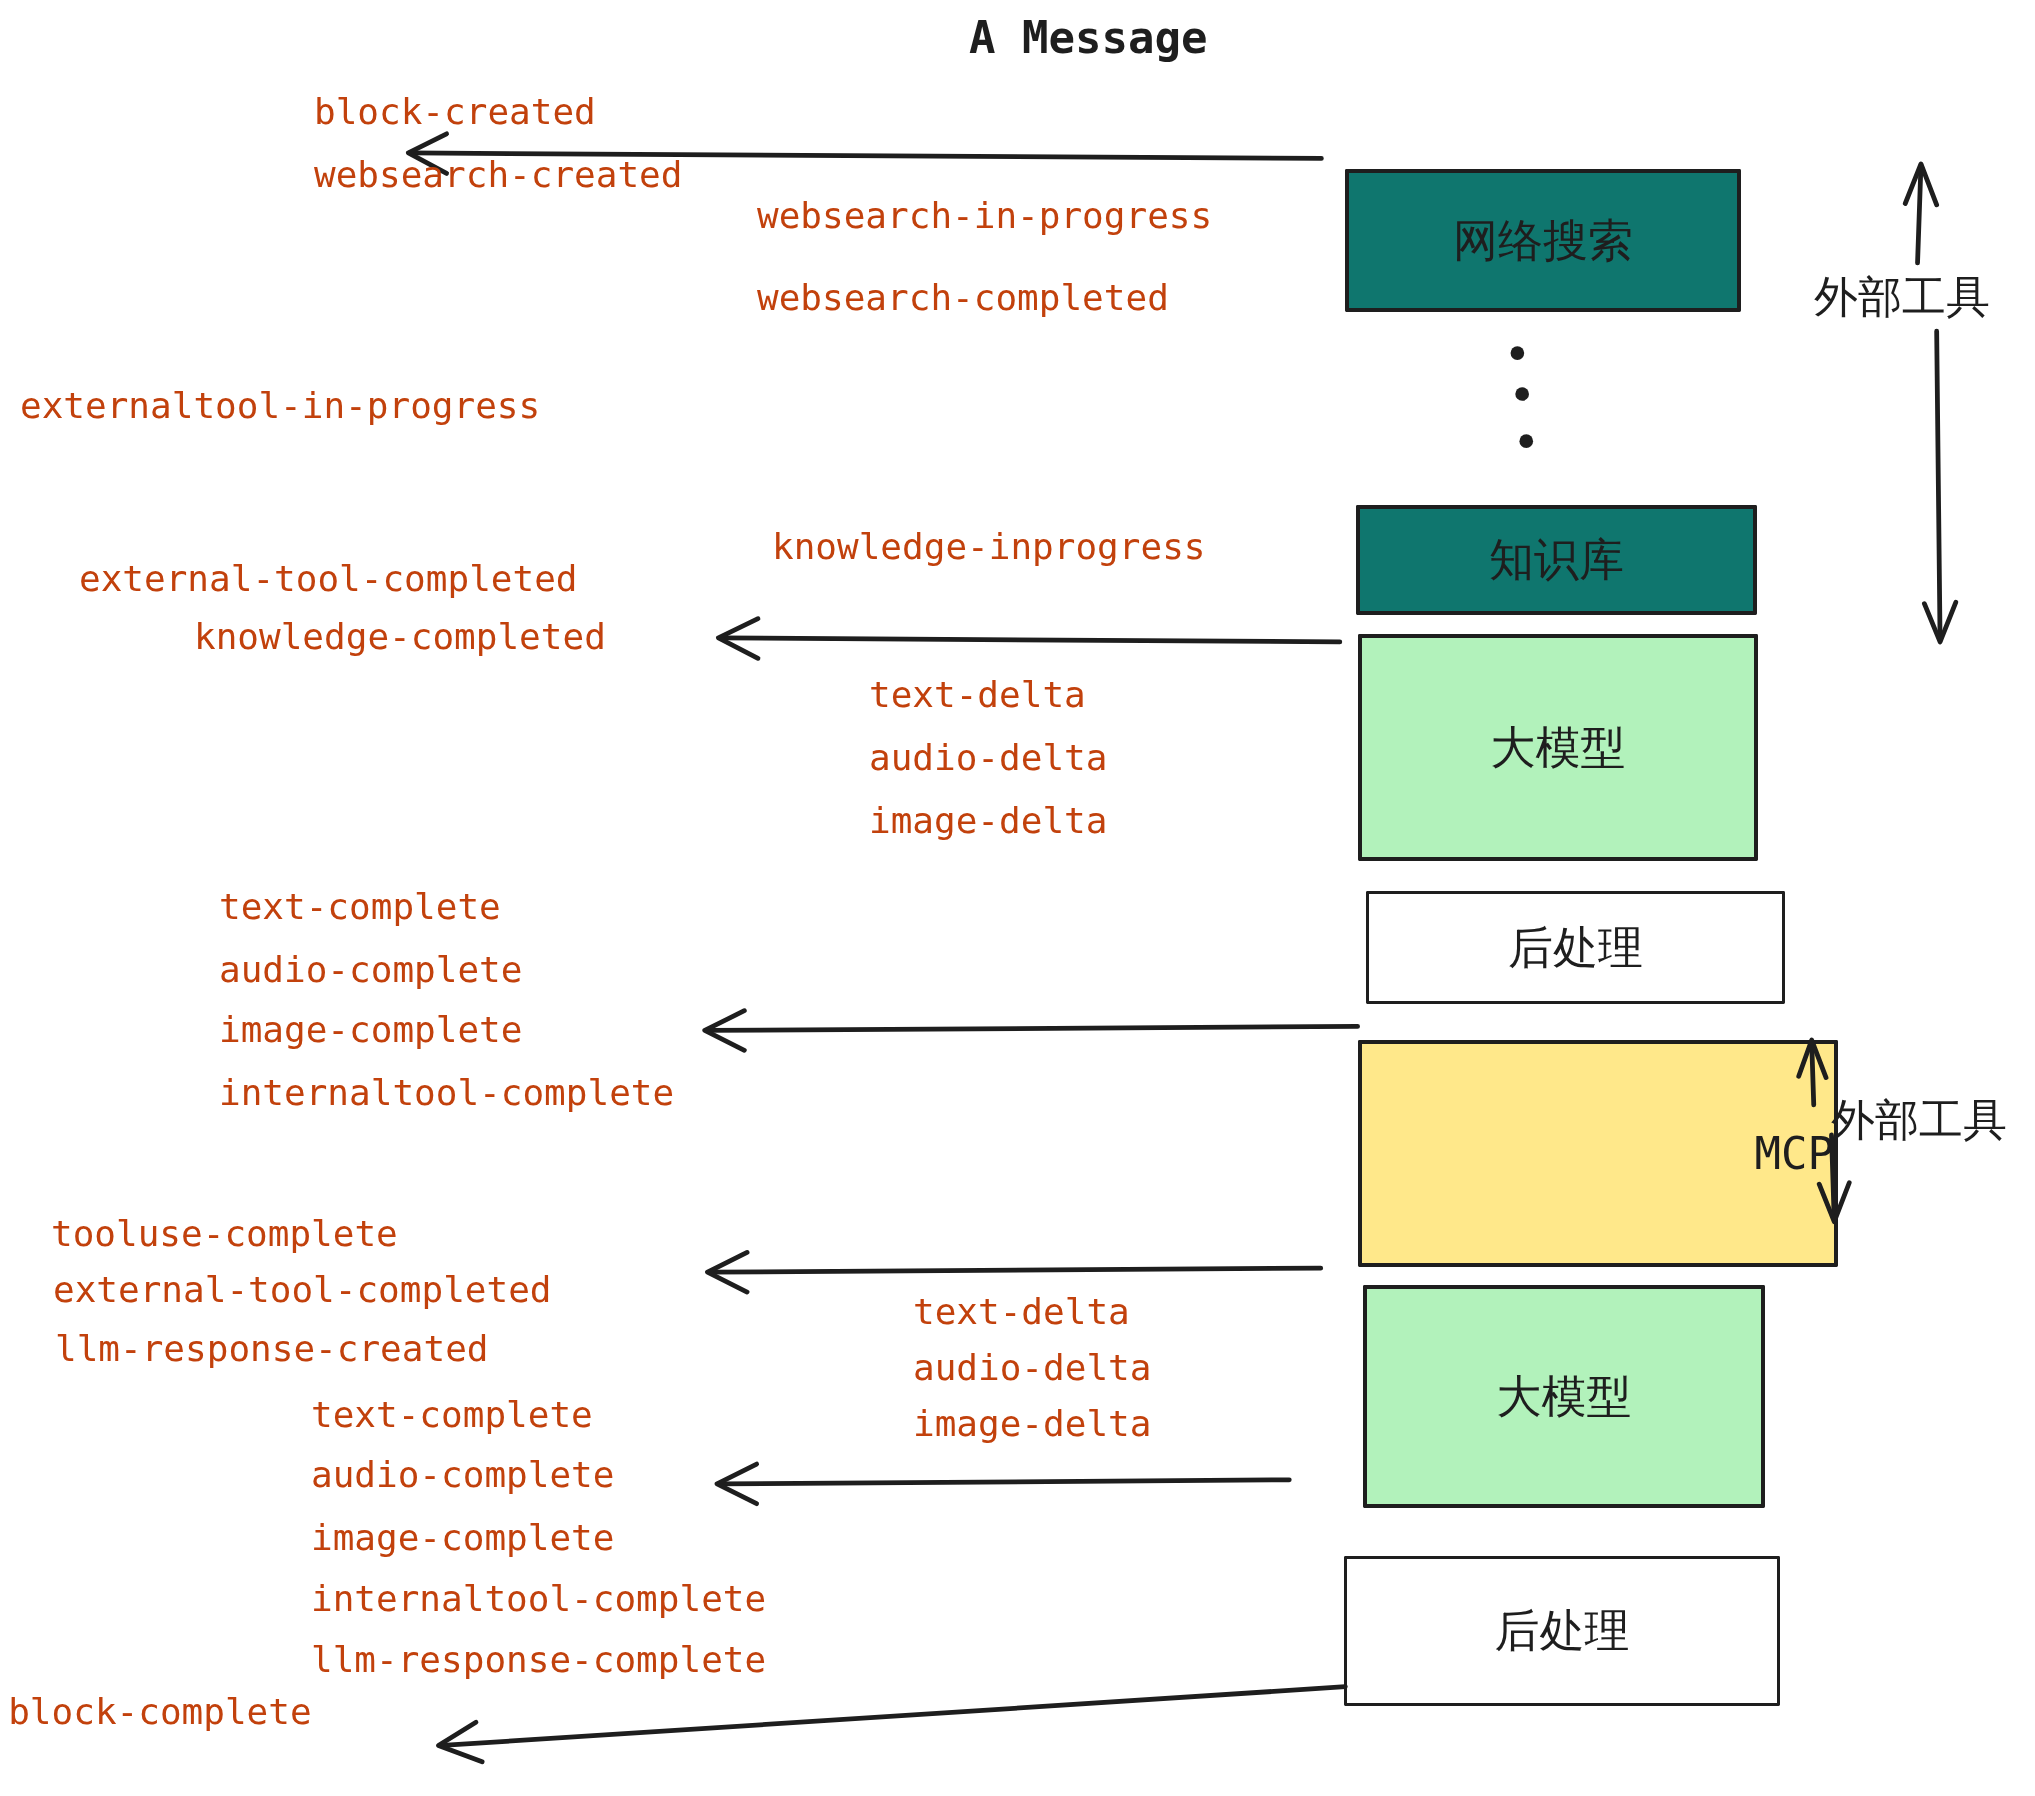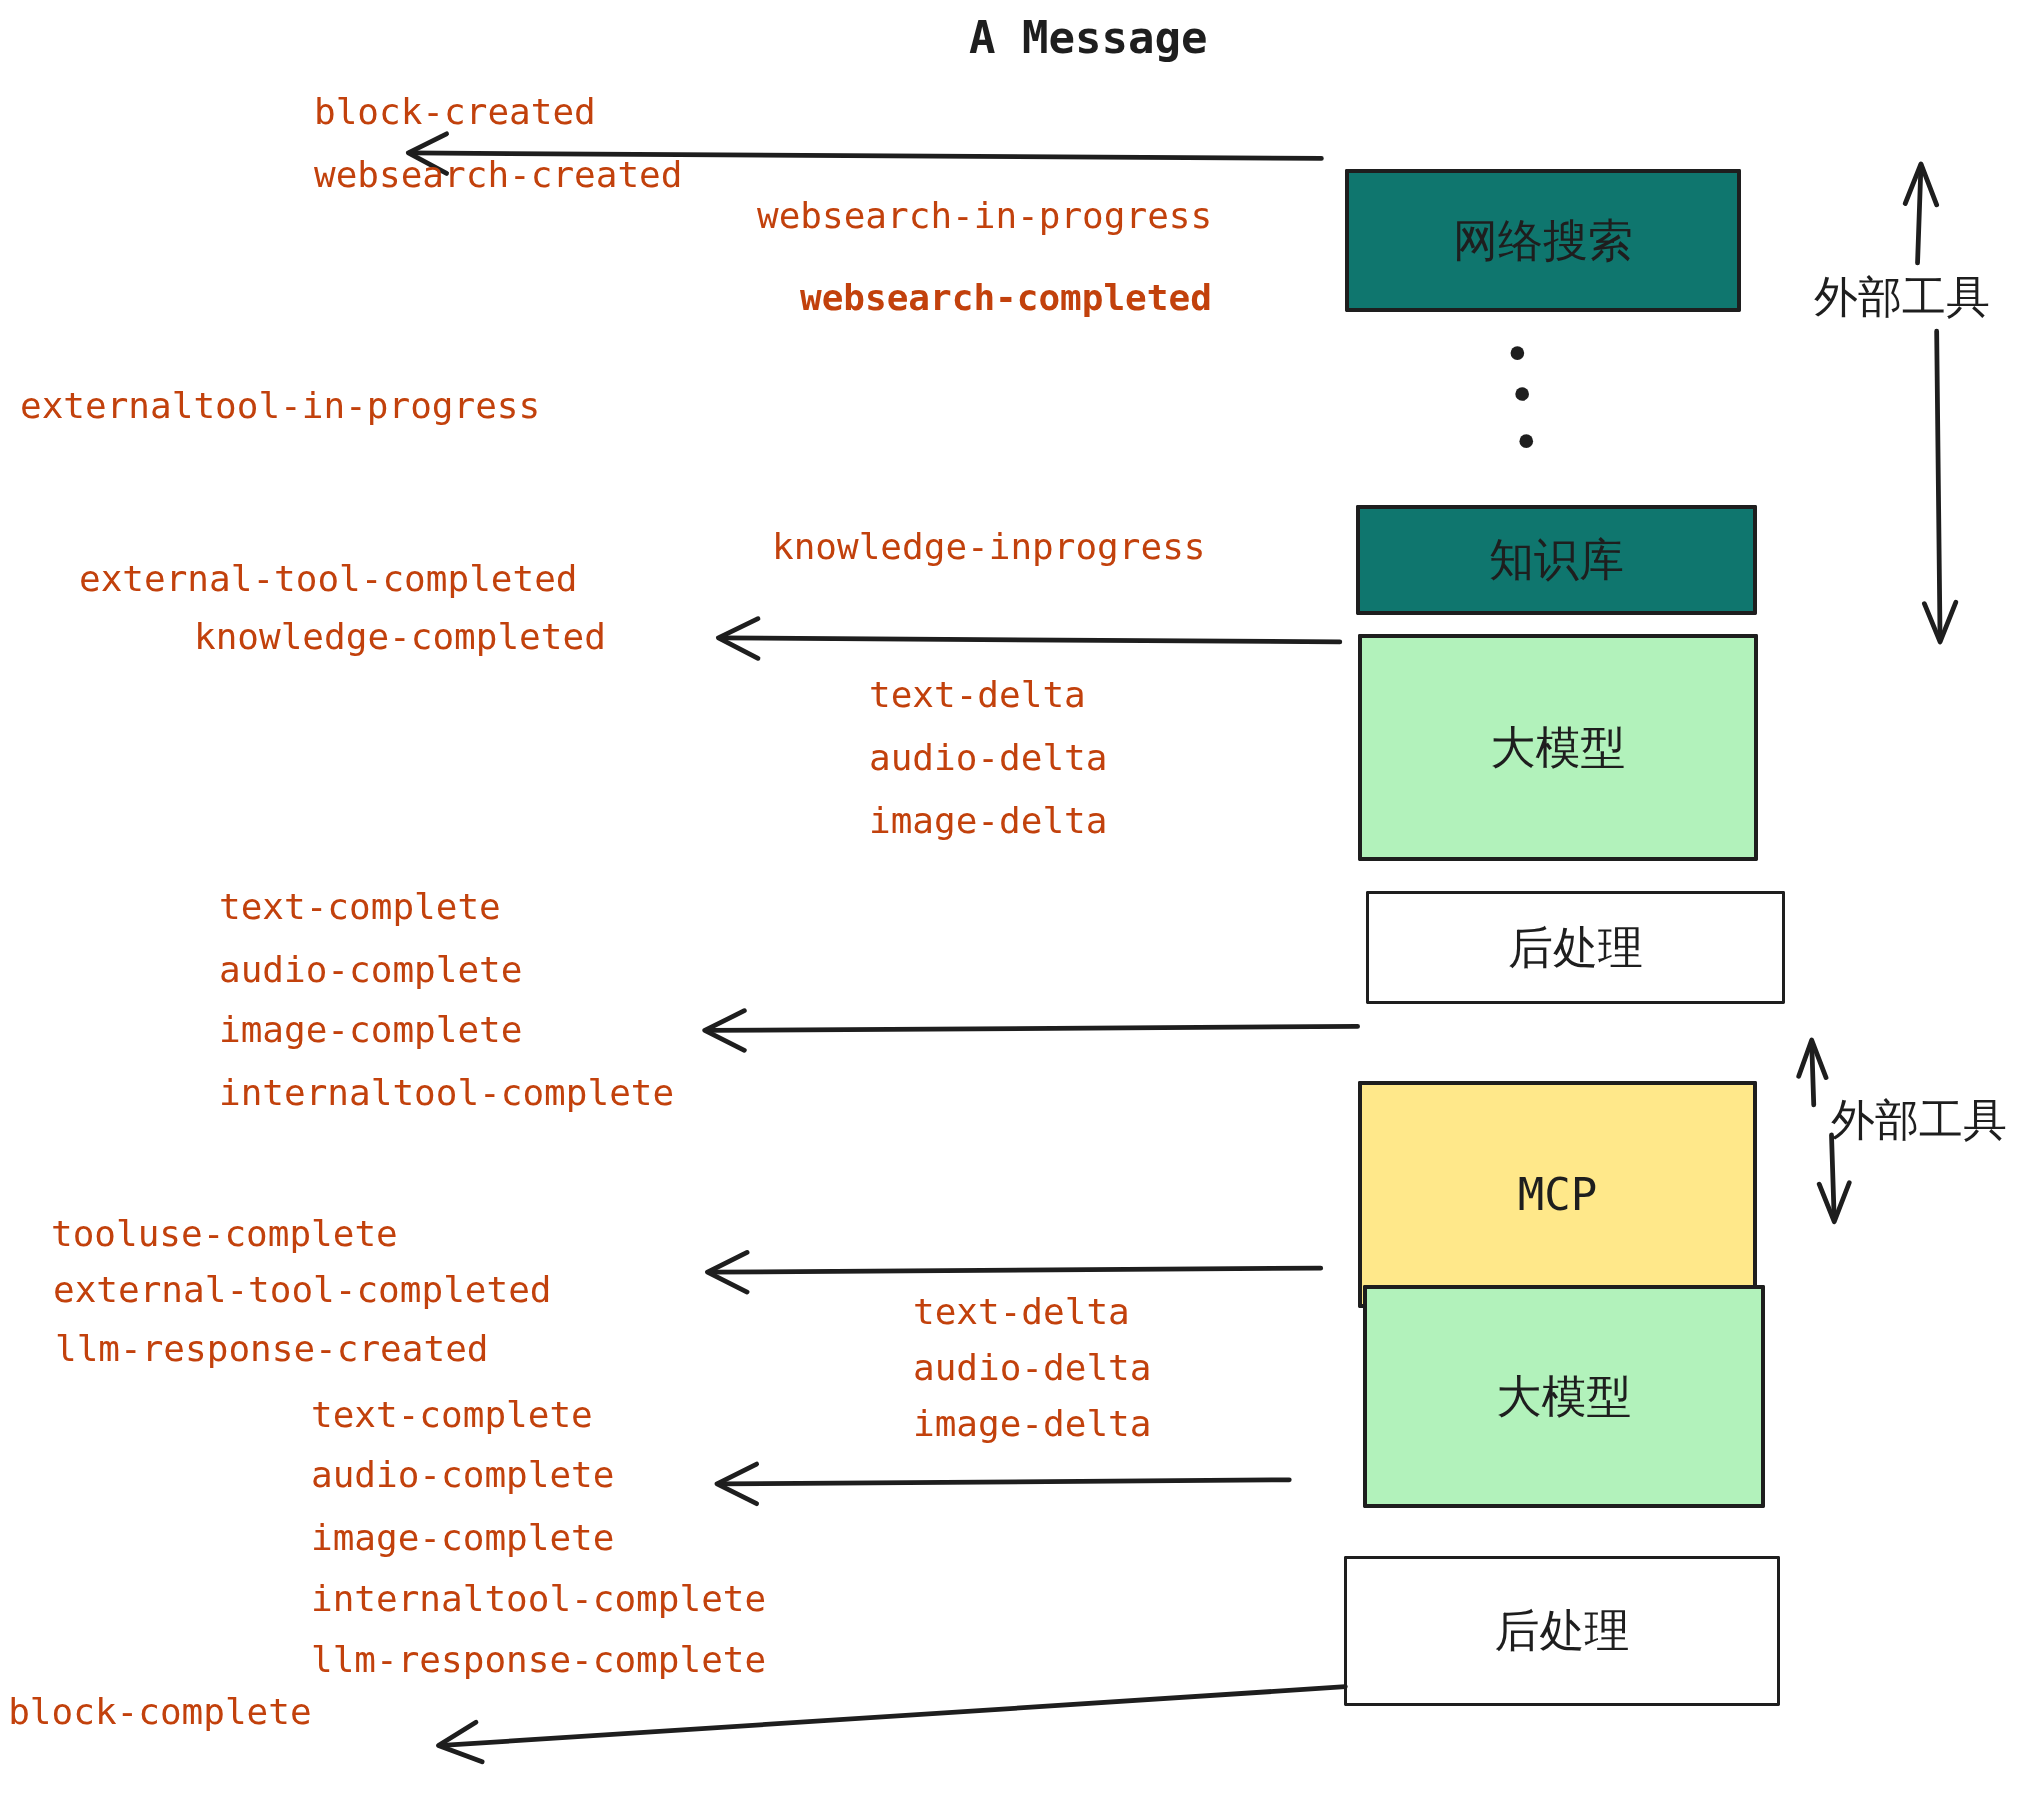--- a/index.html
+++ b/index.html
@@ -92,38 +92,38 @@
   </div>
 
   <div class="box fill-green" style="left:1358px;top:634px;width:400px;height:227px;">
     <span class="box-label">大模型</span>
   </div>
 
   <div class="box fill-white" style="left:1366px;top:891px;width:419px;height:113px;border-width:3.4px;">
     <span class="box-label">后处理</span>
   </div>
 
-  <div class="box fill-yellow" style="left:1358px;top:1081px;width:399px;height:227px;">
+  <div class="box fill-yellow" style="left:1358px;top:1040px;width:480px;height:227px;justify-content:flex-end;">
     <span class="box-label-mono">MCP</span>
   </div>
 
   <div class="box fill-green" style="left:1363px;top:1285px;width:402px;height:223px;">
     <span class="box-label">大模型</span>
   </div>
 
   <div class="box fill-white" style="left:1344px;top:1556px;width:436px;height:150px;border-width:3.4px;">
     <span class="box-label">后处理</span>
   </div>
 
   <div class="title layer-text" style="left:969px;top:11.6px;">A Message</div>
 
   <div class="ev layer-text" style="left:314px;top:92px;">block-created</div>
   <div class="ev layer-text" style="left:314px;top:155px;">websearch-created</div>
   <div class="ev layer-text" style="left:757px;top:196px;">websearch-in-progress</div>
-  <div class="ev layer-text" style="left:800px;top:278px;font-weight:bold;">websearch-completed</div>
+  <div class="ev layer-text" style="left:757px;top:278px;">websearch-completed</div>
   <div class="ev layer-text" style="left:20px;top:386px;">externaltool-in-progress</div>
   <div class="ev layer-text" style="left:772px;top:527px;">knowledge-inprogress</div>
   <div class="ev layer-text" style="left:79px;top:559px;">external-tool-completed</div>
   <div class="ev layer-text" style="left:194px;top:617px;">knowledge-completed</div>
 
   <div class="ev layer-text" style="left:869px;top:675px;">text-delta</div>
   <div class="ev layer-text" style="left:869px;top:738px;">audio-delta</div>
   <div class="ev layer-text" style="left:869px;top:801px;">image-delta</div>
 
   <div class="ev layer-text" style="left:219px;top:887px;">text-complete</div>

